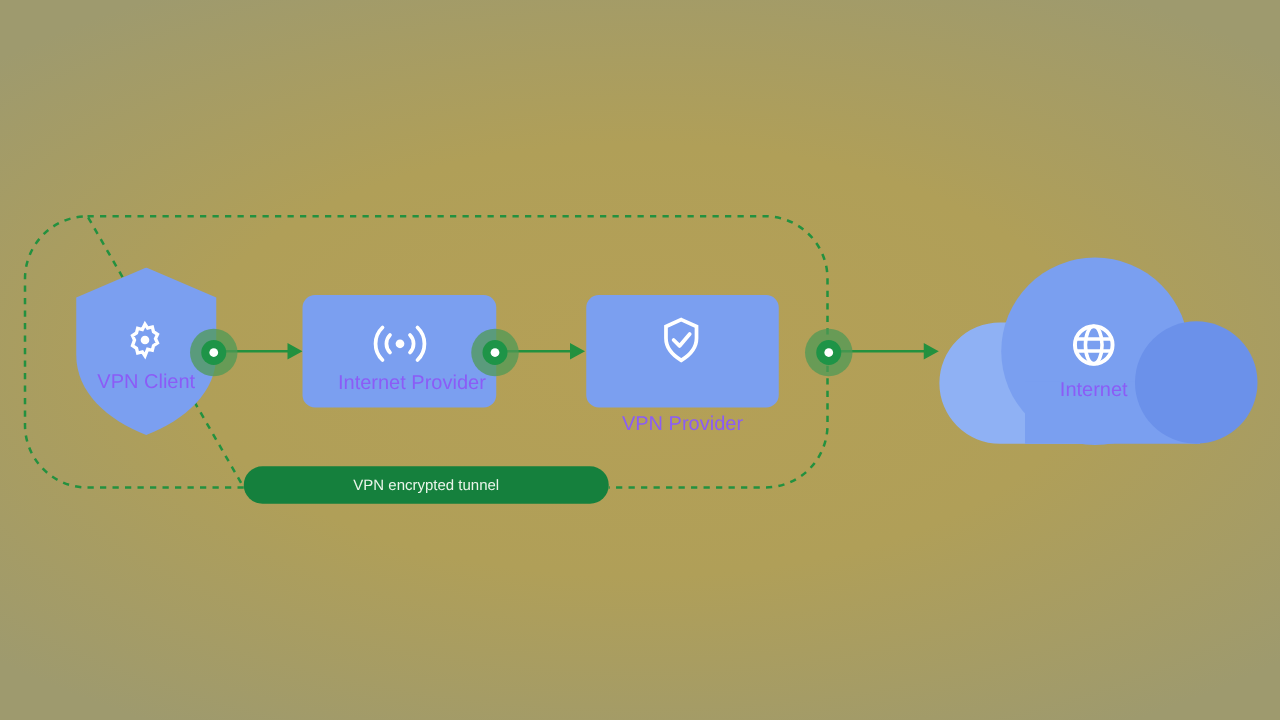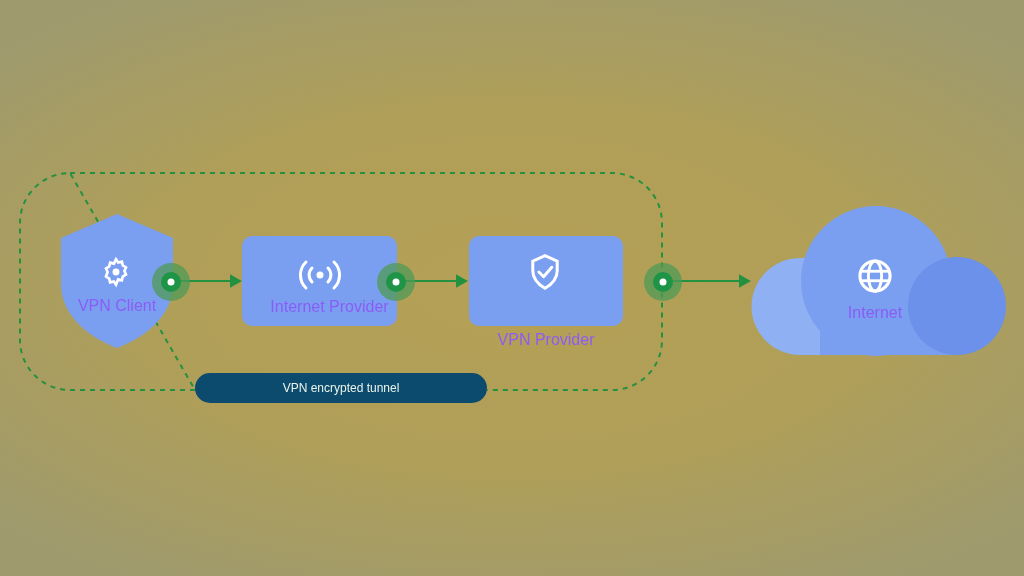--- a/index.html
+++ b/index.html
@@ -7,21 +7,21 @@
     width:1024px; height:576px; overflow:hidden; position:relative;
     background: radial-gradient(ellipse 70% 60% at 50% 50%, #b5a056 0%, #b09f58 50%, #9e9a6e 100%);
     font-family: "Liberation Sans", sans-serif;
   }
   .abs { position:absolute; }
   svg.overlay { position:absolute; left:0; top:0; }
   .label { color:#8b5cf6; font-size:16px; text-align:center; position:absolute; white-space:nowrap; }
   .box { position:absolute; background:#7b9ff0; border-radius:10px; }
   .pill {
     position:absolute; left:195px; top:373px; width:292px; height:30px;
-    background:#0c4a6e; border-radius:15px; color:#eaf5ea; font-size:12px;
+    background:#15803d; border-radius:15px; color:#eaf5ea; font-size:12px;
     display:flex; align-items:center; justify-content:center;
   }
 </style>
 </head>
 <body>
 
 <svg class="overlay" width="1024" height="576">
 
   <path d="M 70 173 L 612 173 A 50 50 0 0 1 662 223 L 662 340 A 50 50 0 0 1 612 390 L 487 390 M 195 390 L 70 390 A 50 50 0 0 1 20 340 L 20 223 A 50 50 0 0 1 70 173 Z" fill="none" stroke="#23913f" stroke-width="2" stroke-dasharray="5 5"></path>
 

